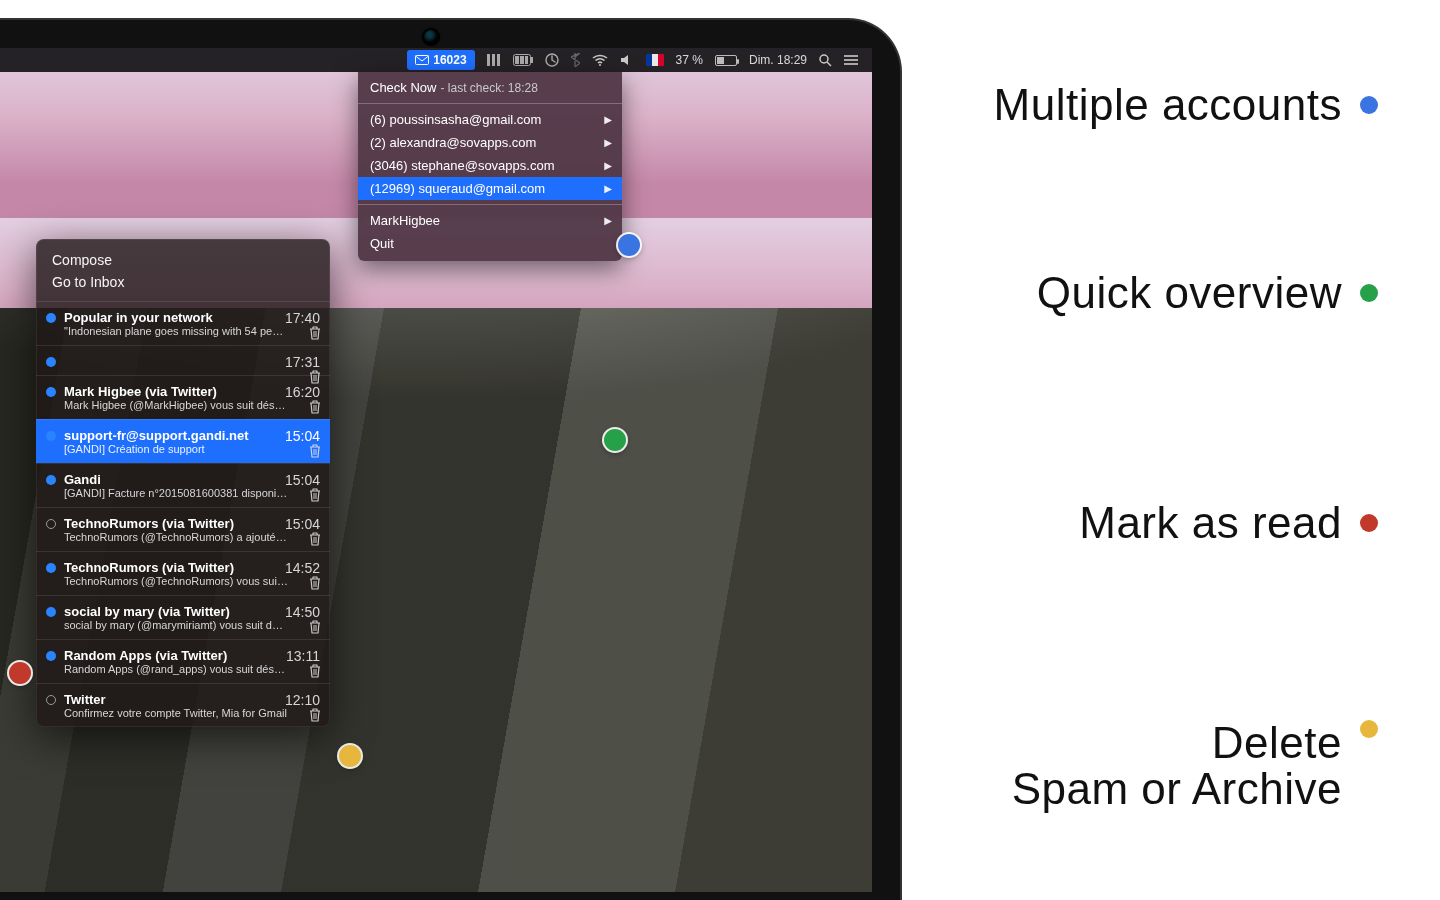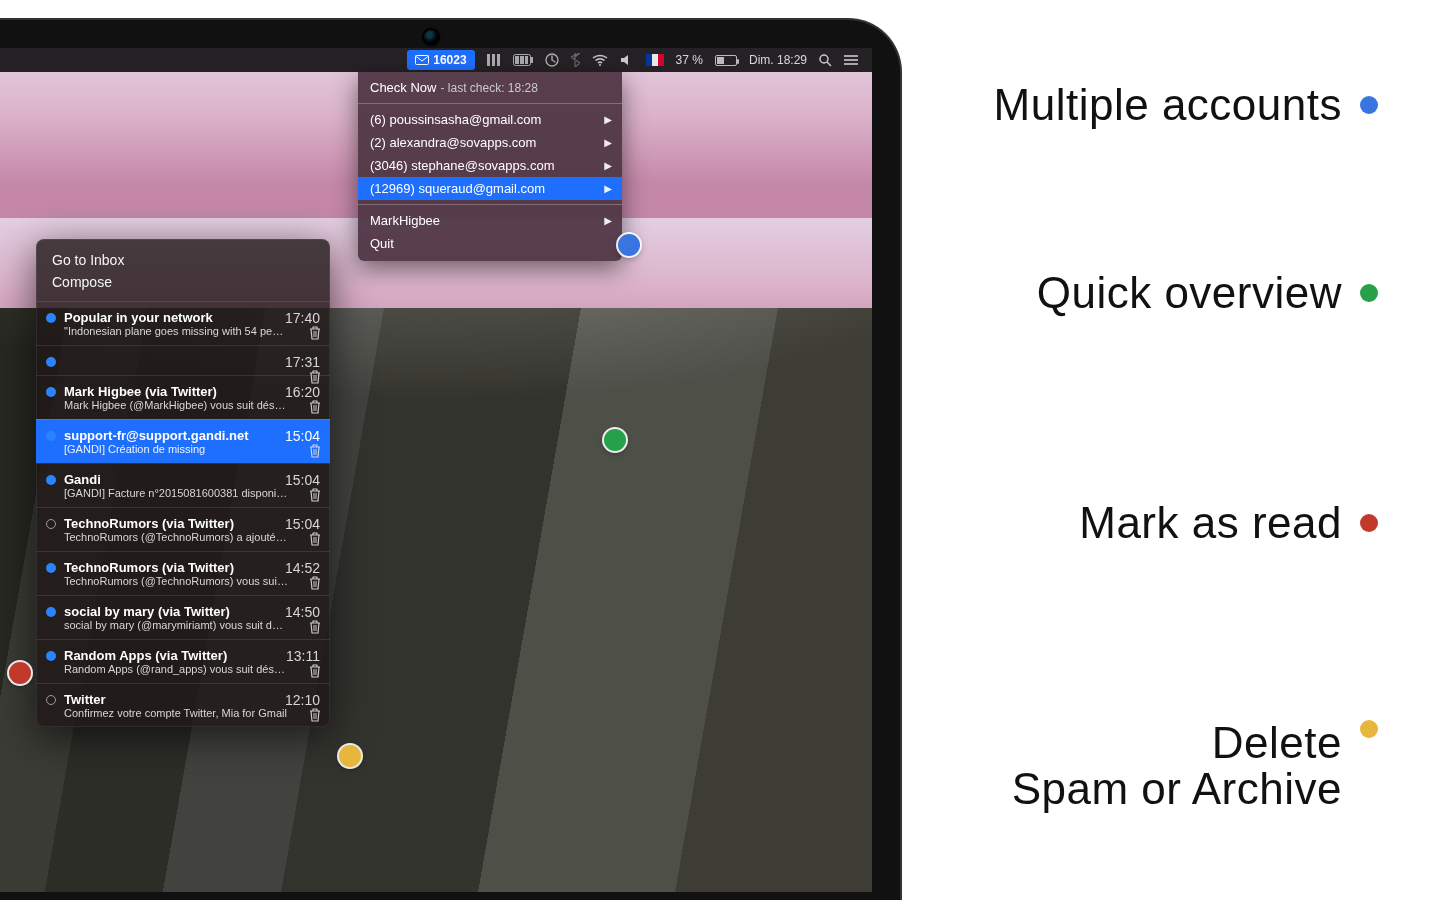--- a/index.html
+++ b/index.html
@@ -277,22 +277,22 @@
         <span class="arrow">▶</span>
       </div>
       <div class="am-row">
         <span>Quit</span>
       </div>
     </div>
 
 
     <div class="popover">
       <div class="pop-head">
+        <span class="h">Compose</span>
         <span class="h">Go to Inbox</span>
-        <span class="h">Compose</span>
       </div>
       <div class="msg-list" id="msg-list">
           <div class="msg">
             <span class="dot"></span>
             <div class="body">
               <div class="sender">Popular in your network</div>
               <div class="subject">"Indonesian plane goes missing with 54 peo…</div>
             </div>
             <span class="time">17:40</span>
             <span class="trash"><svg width="12" height="14" viewBox="0 0 12 14">
@@ -320,21 +320,21 @@
             <span class="trash"><svg width="12" height="14" viewBox="0 0 12 14">
                 <path d="M1 3h10M4 3V1h4v2M2 3l1 10h6l1-10" fill="none" stroke="#ddd" stroke-width="1.2" stroke-linejoin="round"></path>
                 <line x1="5" y1="5" x2="5" y2="11" stroke="#ddd"></line>
                 <line x1="7" y1="5" x2="7" y2="11" stroke="#ddd"></line>
               </svg></span>
           </div>
           <div class="msg sel">
             <span class="dot"></span>
             <div class="body">
               <div class="sender">support-fr@support.gandi.net</div>
-              <div class="subject">[GANDI] Création de missing</div>
+              <div class="subject">[GANDI] Création de support</div>
             </div>
             <span class="time">15:04</span>
             <span class="trash"><svg width="12" height="14" viewBox="0 0 12 14">
                 <path d="M1 3h10M4 3V1h4v2M2 3l1 10h6l1-10" fill="none" stroke="#ddd" stroke-width="1.2" stroke-linejoin="round"></path>
                 <line x1="5" y1="5" x2="5" y2="11" stroke="#ddd"></line>
                 <line x1="7" y1="5" x2="7" y2="11" stroke="#ddd"></line>
               </svg></span>
           </div>
           <div class="msg">
             <span class="dot"></span>

